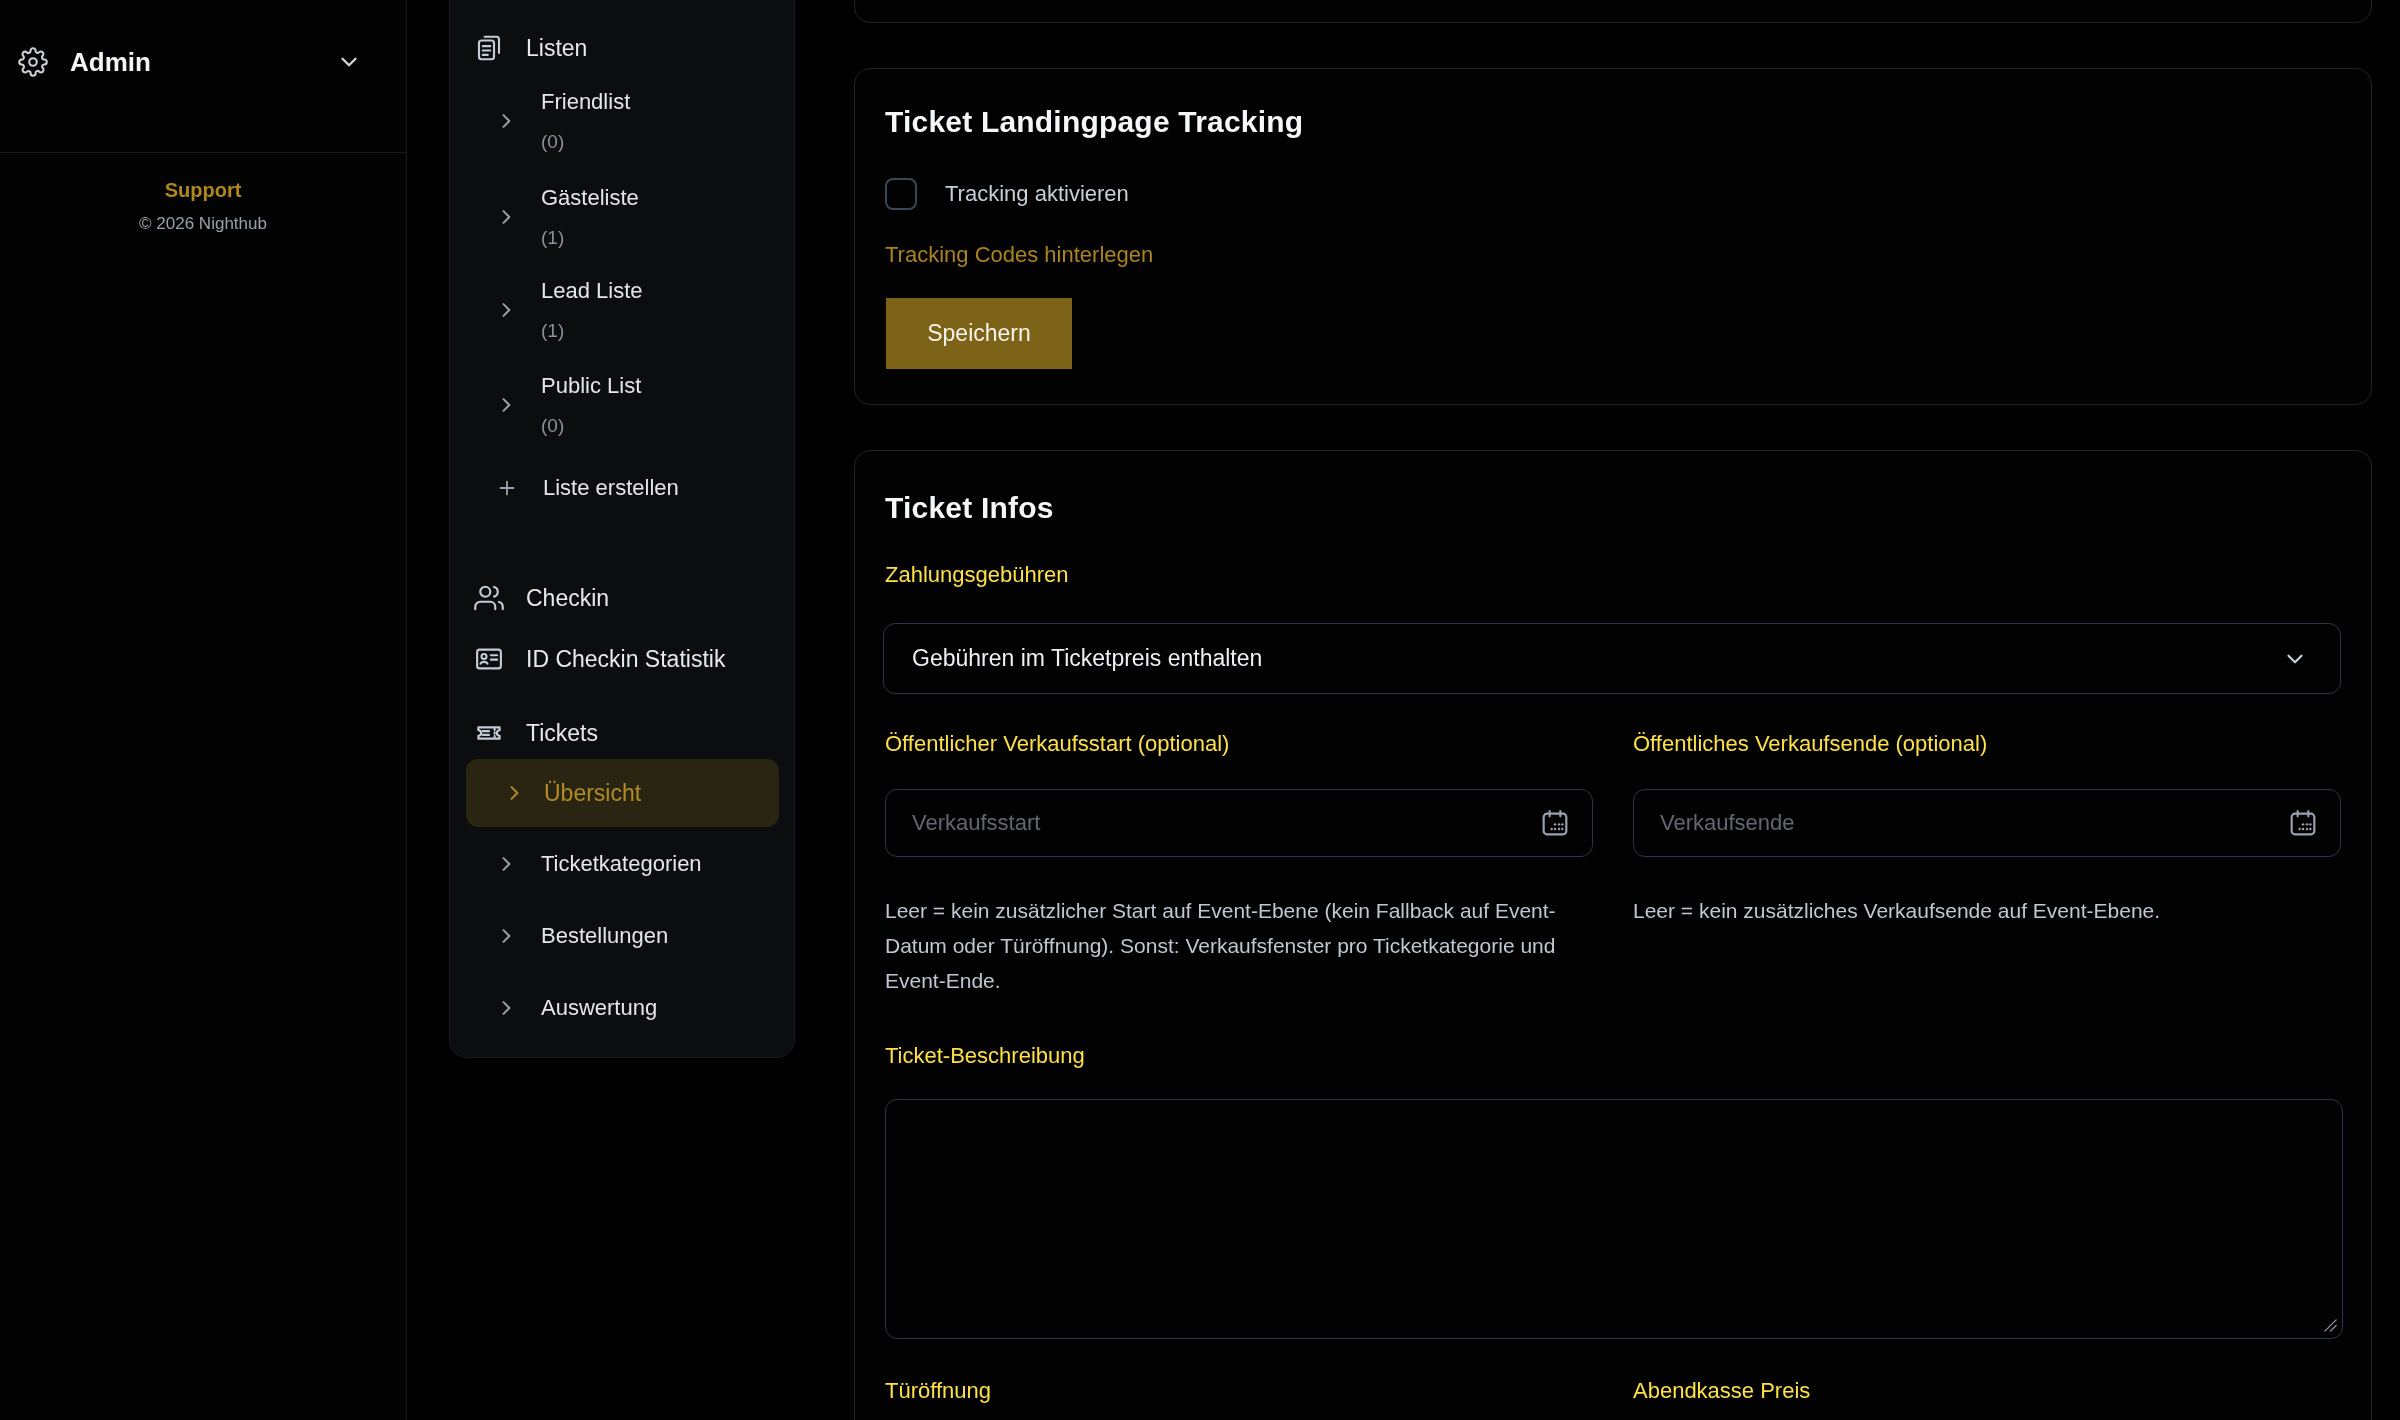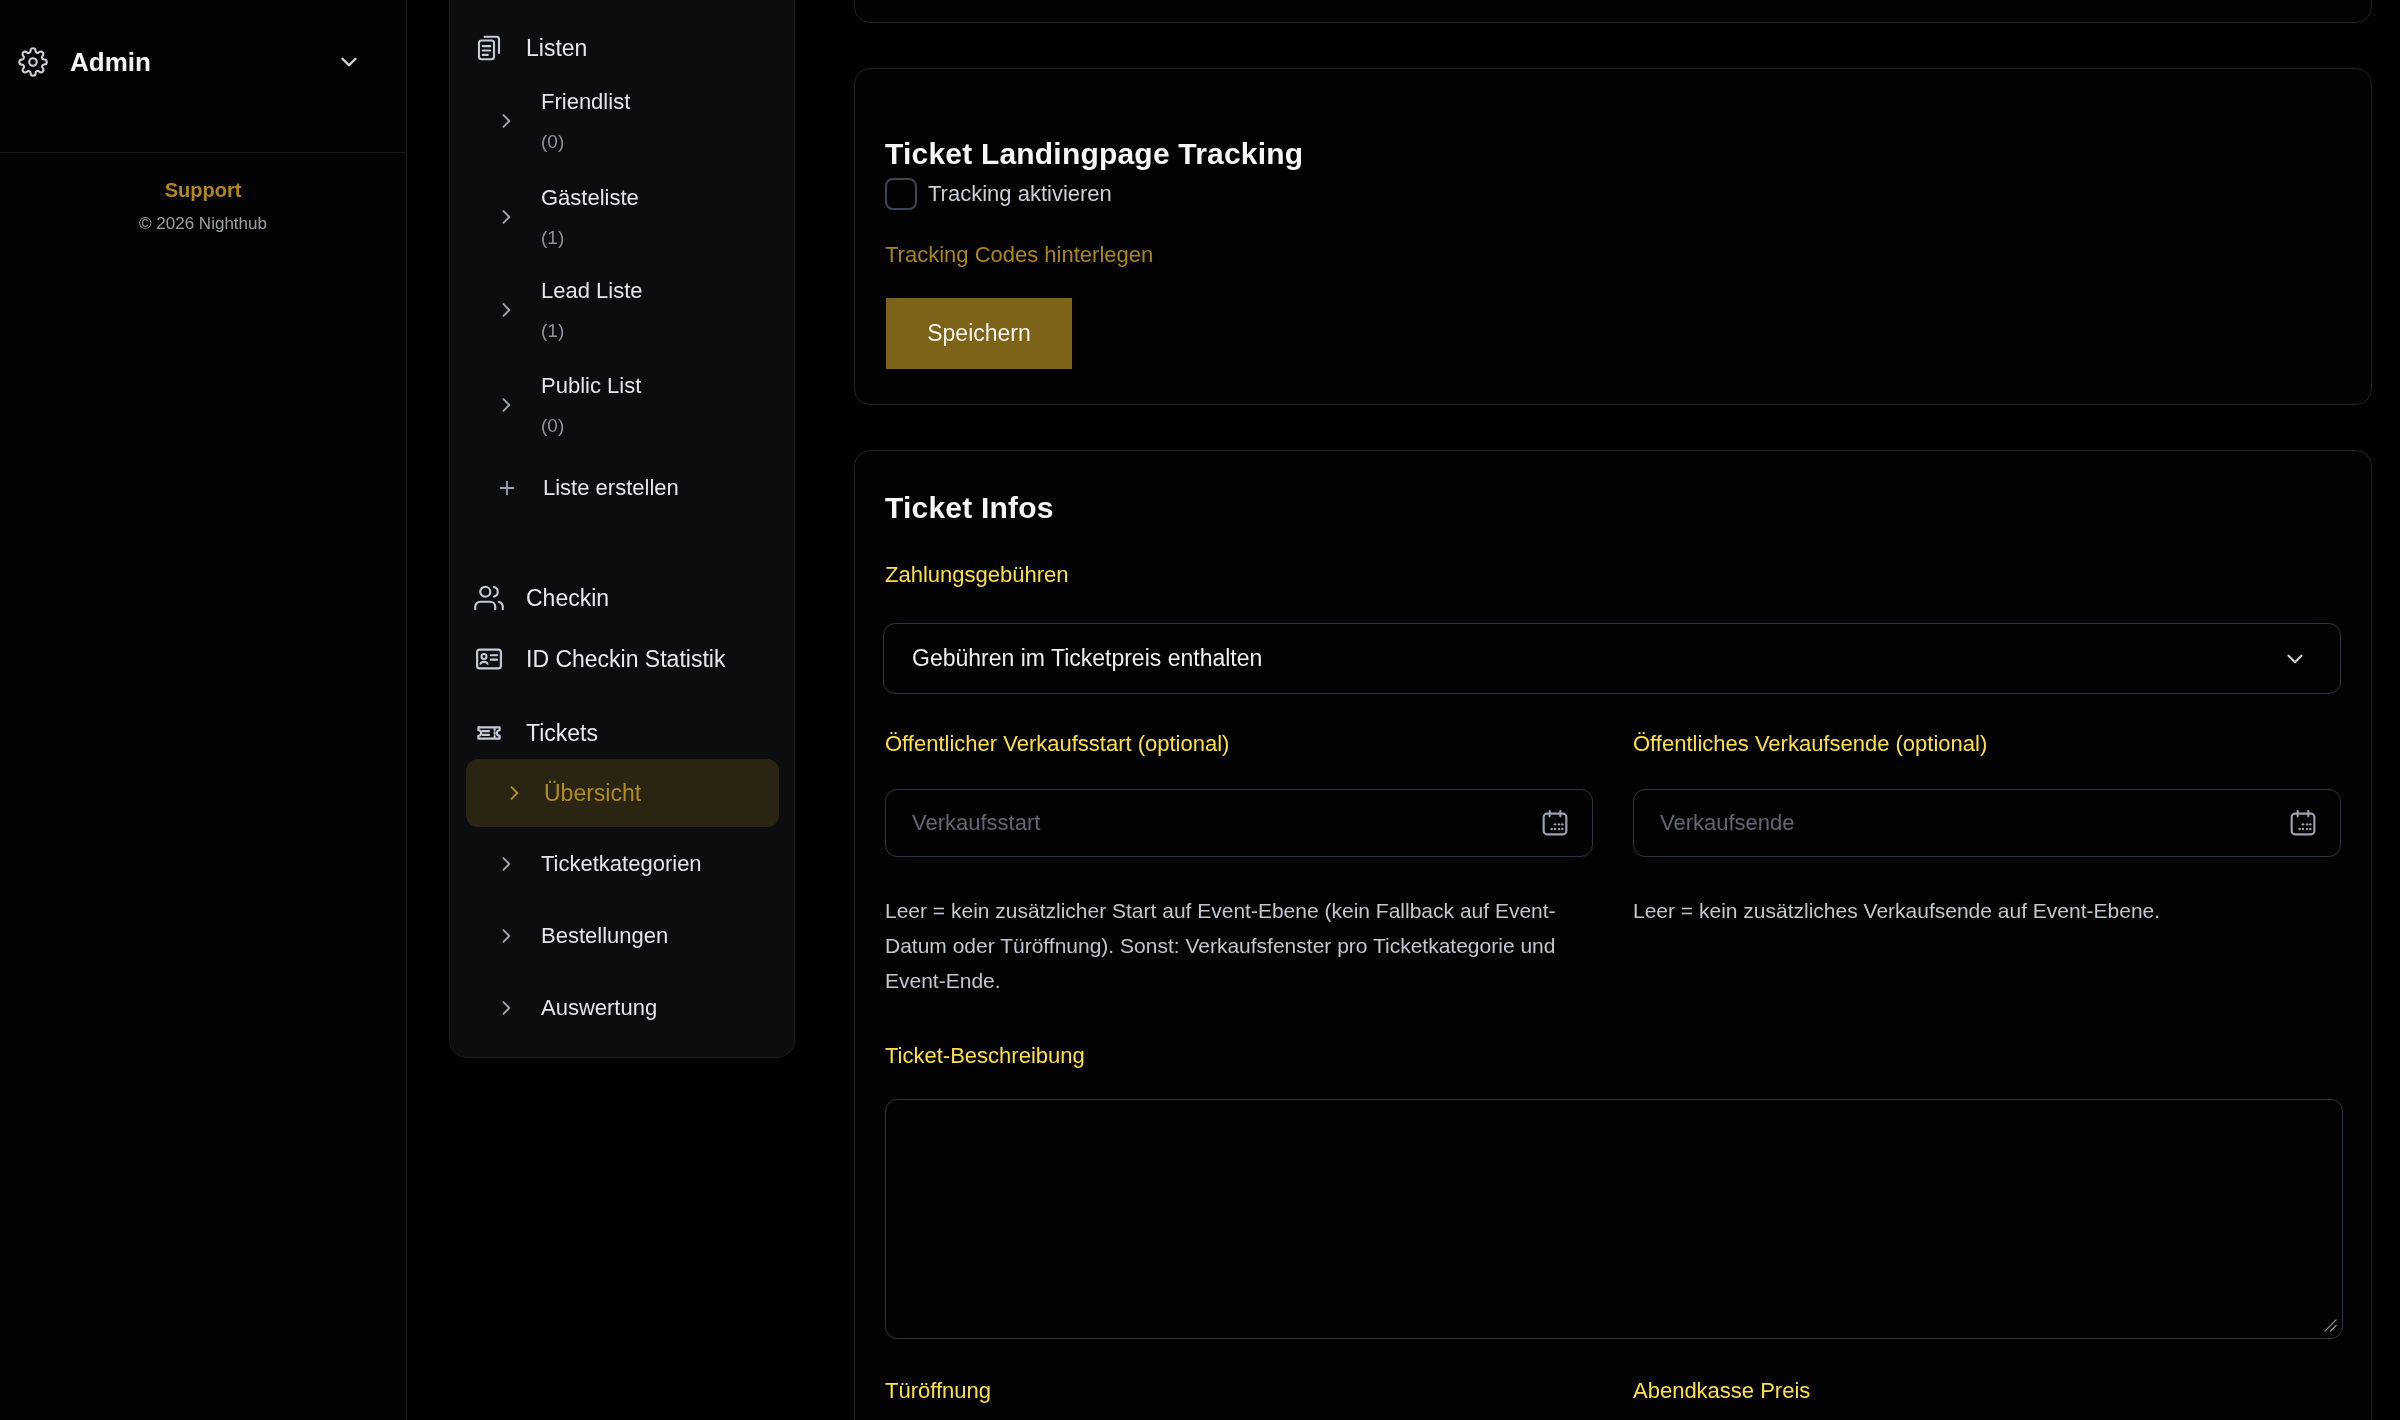--- a/index.html
+++ b/index.html
@@ -74,31 +74,31 @@
     border:1px solid #202227; border-radius:16px; background:#020202;
   }
   .card-partial { top:-42px; height:65px; }
   .card-tracking { top:68px; height:337px; }
   .card-infos { top:450px; height:1100px; }
 
   .card h2 {
     position:absolute; left:30px; font-size:30px; font-weight:700;
     color:#f5f6f8; letter-spacing:.2px; line-height:34px; white-space:nowrap;
   }
-  .card-tracking h2 { top:36px;margin-top:32px; }
+  .card-tracking h2 { top:36px; }
   .card-infos h2 { top:40px; }
 
   .checkbox-row {
     position:absolute; left:30px; top:109px; display:flex; align-items:center;
   }
   .checkbox {
     width:32px; height:32px; border:2px solid #3c4555; border-radius:8px;
     background:transparent; cursor:pointer;
   }
-  .checkbox-label { margin-left:11px; font-size:22px; color:#c8cfd9; }
+  .checkbox-label { margin-left:28px; font-size:22px; color:#c8cfd9; }
 
   .gold-link {
     position:absolute; left:30px; top:172px; font-size:22px; line-height:28px;
     color:#ab831f; cursor:pointer; white-space:nowrap;
   }
   .save-button {
     position:absolute; left:31px; top:229px; width:186px; height:71px;
     background:#7d6318; border:none; border-radius:0;
     color:#f7f4ec; font-size:23px; font-family:inherit; cursor:pointer;
   }

